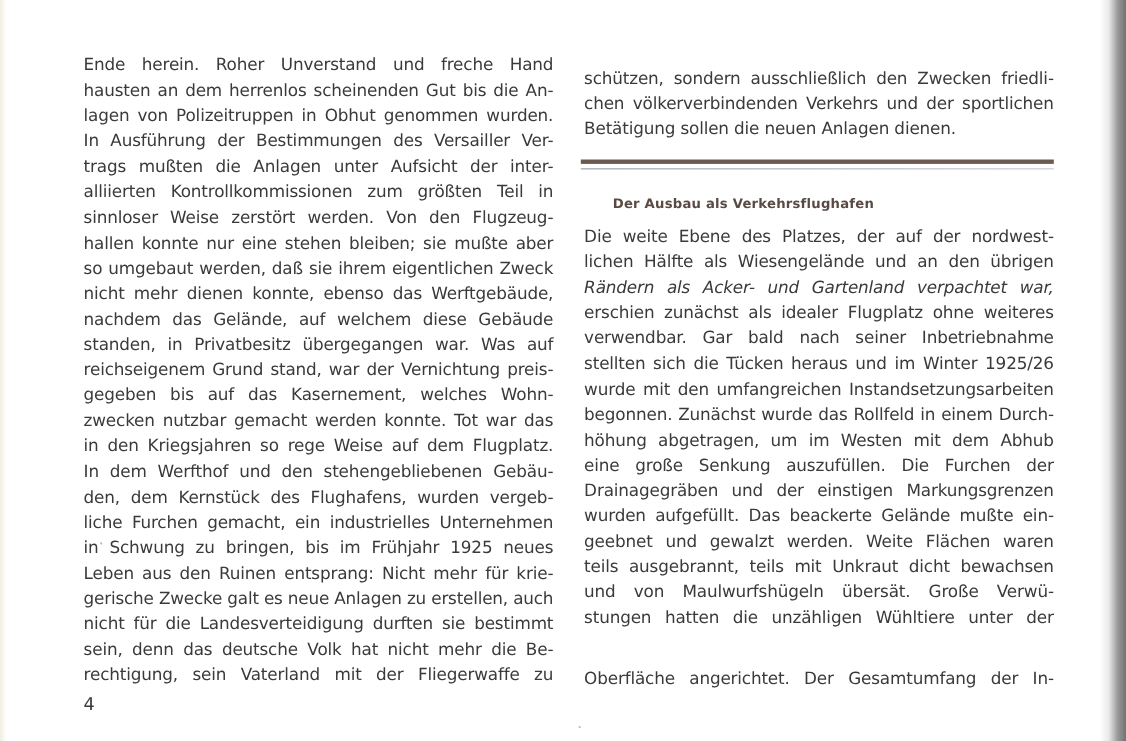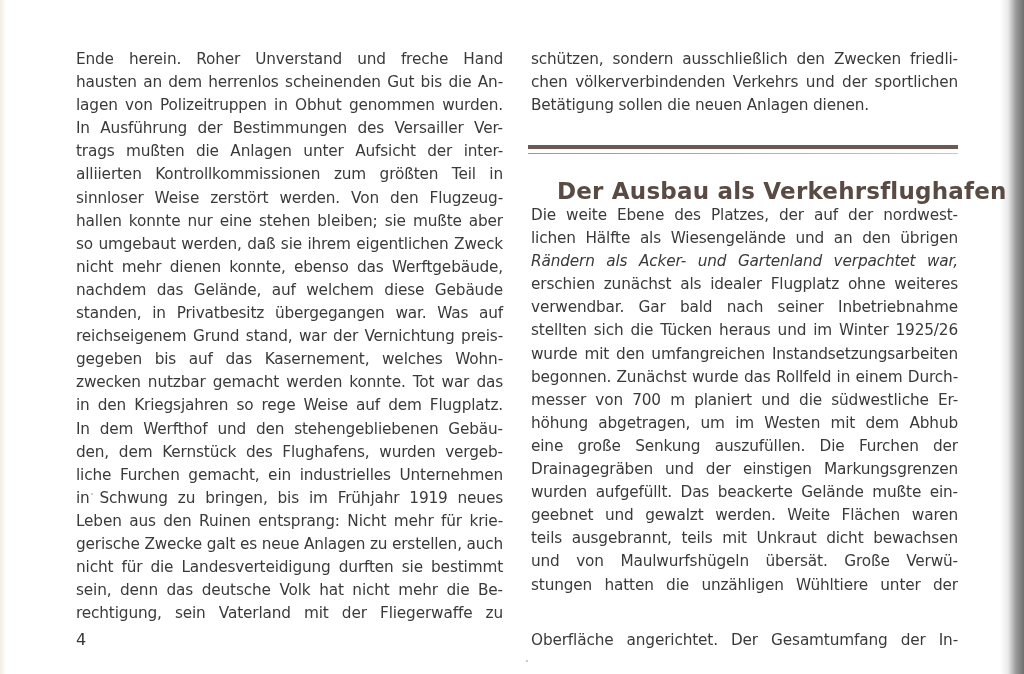--- a/index.html
+++ b/index.html
@@ -24,35 +24,35 @@
   }
   .col .line {
     display: block;
     height: 23.1px;
     white-space: nowrap;
     text-align: justify;
     text-align-last: justify;
   }
   .col .line.last { text-align-last: left; }
   #col-left { left: 76px; top: 48px; width: 427px; }
-  #col-right-top { left: 531px; top: 48px; width: 427px; }
+  #col-right-top { left: 531px; top: 60px; width: 427px; }
   #col-right-body { left: 531px; top: 204px; width: 427px; }
   .rule-thick {
     position: absolute; left: 528px; top: 145px; width: 430px; height: 4px;
     background: #6b5a52;
   }
   .rule-thin {
     position: absolute; left: 528px; top: 153px; width: 430px; height: 1px;
     background: linear-gradient(to right, #8f9aa3, #c9c2d8);
   }
   .heading {
     position: absolute; left: 557px; top: 178px; width: 380px;
     font-family: "DejaVu Sans", sans-serif;
     font-weight: bold;
-    font-size: 23px;
+    font-size: 12px;
     color: #5a4a44;
     letter-spacing: 0.2px;
     white-space: nowrap;
   }
   .page-number {
     position: absolute; left: 76px; top: 630px;
     font-size: 16px; color: #3a3a3a;
   }
   .speck { position: absolute; width: 2px; height: 2px; border-radius: 1px; background: #b9b9b9; }
 </style>
@@ -74,21 +74,21 @@
       <span class="line" style="display: block; width: 427px;">nicht mehr dienen konnte, ebenso das Werftgebäude,</span>
       <span class="line" style="display: block; width: 427px;">nachdem das Gelände, auf welchem diese Gebäude</span>
       <span class="line" style="display: block; width: 427px;">standen, in Privatbesitz übergegangen war. Was auf</span>
       <span class="line" style="display: block; width: 427px;">reichseigenem Grund stand, war der Vernichtung preis-</span>
       <span class="line" style="display: block; width: 427px;">gegeben bis auf das Kasernement, welches Wohn-</span>
       <span class="line" style="display: block; width: 427px;">zwecken nutzbar gemacht werden konnte. Tot war das</span>
       <span class="line" style="display: block; width: 427px;">in den Kriegsjahren so rege Weise auf dem Flugplatz.</span>
       <span class="line" style="display: block; width: 427px;">In dem Werfthof und den stehengebliebenen Gebäu-</span>
       <span class="line" style="display: block; width: 427px;">den, dem Kernstück des Flughafens, wurden vergeb-</span>
       <span class="line" style="display: block; width: 427px;">liche Furchen gemacht, ein industrielles Unternehmen</span>
-      <span class="line" style="display: block; width: 427px;">in Schwung zu bringen, bis im Frühjahr 1919 neues</span>
+      <span class="line" style="display: block; width: 427px;">in Schwung zu bringen, bis im Frühjahr 1925 neues</span>
       <span class="line" style="display: block; width: 427px;">Leben aus den Ruinen entsprang: Nicht mehr für krie-</span>
       <span class="line" style="display: block; width: 427px; letter-spacing: -0.173864px;">gerische Zwecke galt es neue Anlagen zu erstellen, auch</span>
       <span class="line" style="display: block; width: 427px;">nicht für die Landesverteidigung durften sie bestimmt</span>
       <span class="line" style="display: block; width: 427px;">sein, denn das deutsche Volk hat nicht mehr die Be-</span>
       <span class="line" style="display: block; width: 427px;">rechtigung, sein Vaterland mit der Fliegerwaffe zu</span>
     </div>
 
   <div id="col-right-top" class="col">
       <span class="line" style="display: block; width: 427px;">schützen, sondern ausschließlich den Zwecken friedli-</span>
       <span class="line" style="display: block; width: 427px;">chen völkerverbindenden Verkehrs und der sportlichen</span>
@@ -102,21 +102,20 @@
 
   <div id="col-right-body" class="col">
       <span class="line" style="display: block; width: 427px;">Die weite Ebene des Platzes, der auf der nordwest-</span>
       <span class="line" style="display: block; width: 427px;">lichen Hälfte als Wiesengelände und an den übrigen</span>
       <span class="line" style="display: block; width: 427px; font-style: italic;">Rändern als Acker- und Gartenland verpachtet war,</span>
       <span class="line" style="display: block; width: 427px;">erschien zunächst als idealer Flugplatz ohne weiteres</span>
       <span class="line" style="display: block; width: 427px;">verwendbar. Gar bald nach seiner Inbetriebnahme</span>
       <span class="line" style="display: block; width: 427px;">stellten sich die Tücken heraus und im Winter 1925/26</span>
       <span class="line" style="display: block; width: 427px;">wurde mit den umfangreichen Instandsetzungsarbeiten</span>
       <span class="line" style="display: block; width: 427px;">begonnen. Zunächst wurde das Rollfeld in einem Durch-</span>
-      <span class="line" style="display: block; width: 427px;">messer von 700 m planiert und die südwestliche Er-</span>
       <span class="line" style="display: block; width: 427px;">höhung abgetragen, um im Westen mit dem Abhub</span>
       <span class="line" style="display: block; width: 427px;">eine große Senkung auszufüllen. Die Furchen der</span>
       <span class="line" style="display: block; width: 427px;">Drainagegräben und der einstigen Markungsgrenzen</span>
       <span class="line" style="display: block; width: 427px;">wurden aufgefüllt. Das beackerte Gelände mußte ein-</span>
       <span class="line" style="display: block; width: 427px;">geebnet und gewalzt werden. Weite Flächen waren</span>
       <span class="line" style="display: block; width: 427px;">teils ausgebrannt, teils mit Unkraut dicht bewachsen</span>
       <span class="line" style="display: block; width: 427px;">und von Maulwurfshügeln übersät. Große Verwü-</span>
       <span class="line" style="display: block; width: 427px;">stungen hatten die unzähligen Wühltiere unter der</span>
       <span class="line" style="display: block; width: 427px; margin-top: 32px;">Oberfläche angerichtet. Der Gesamtumfang der In-</span>
     </div>

